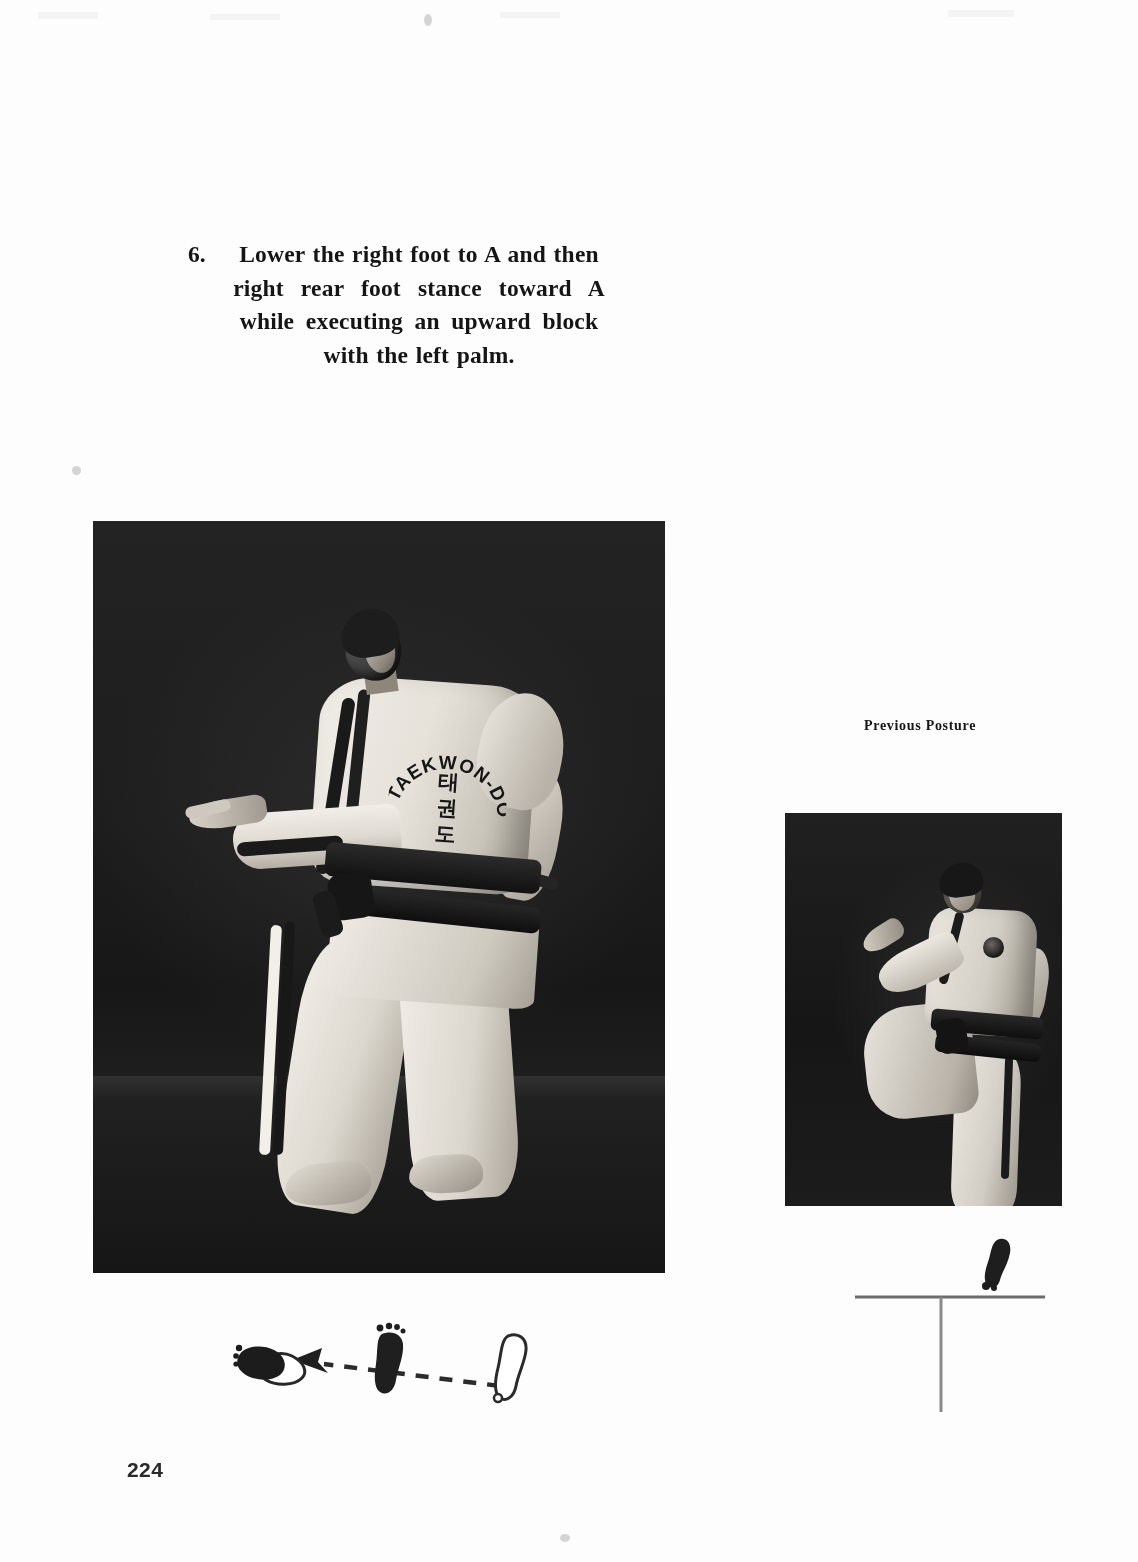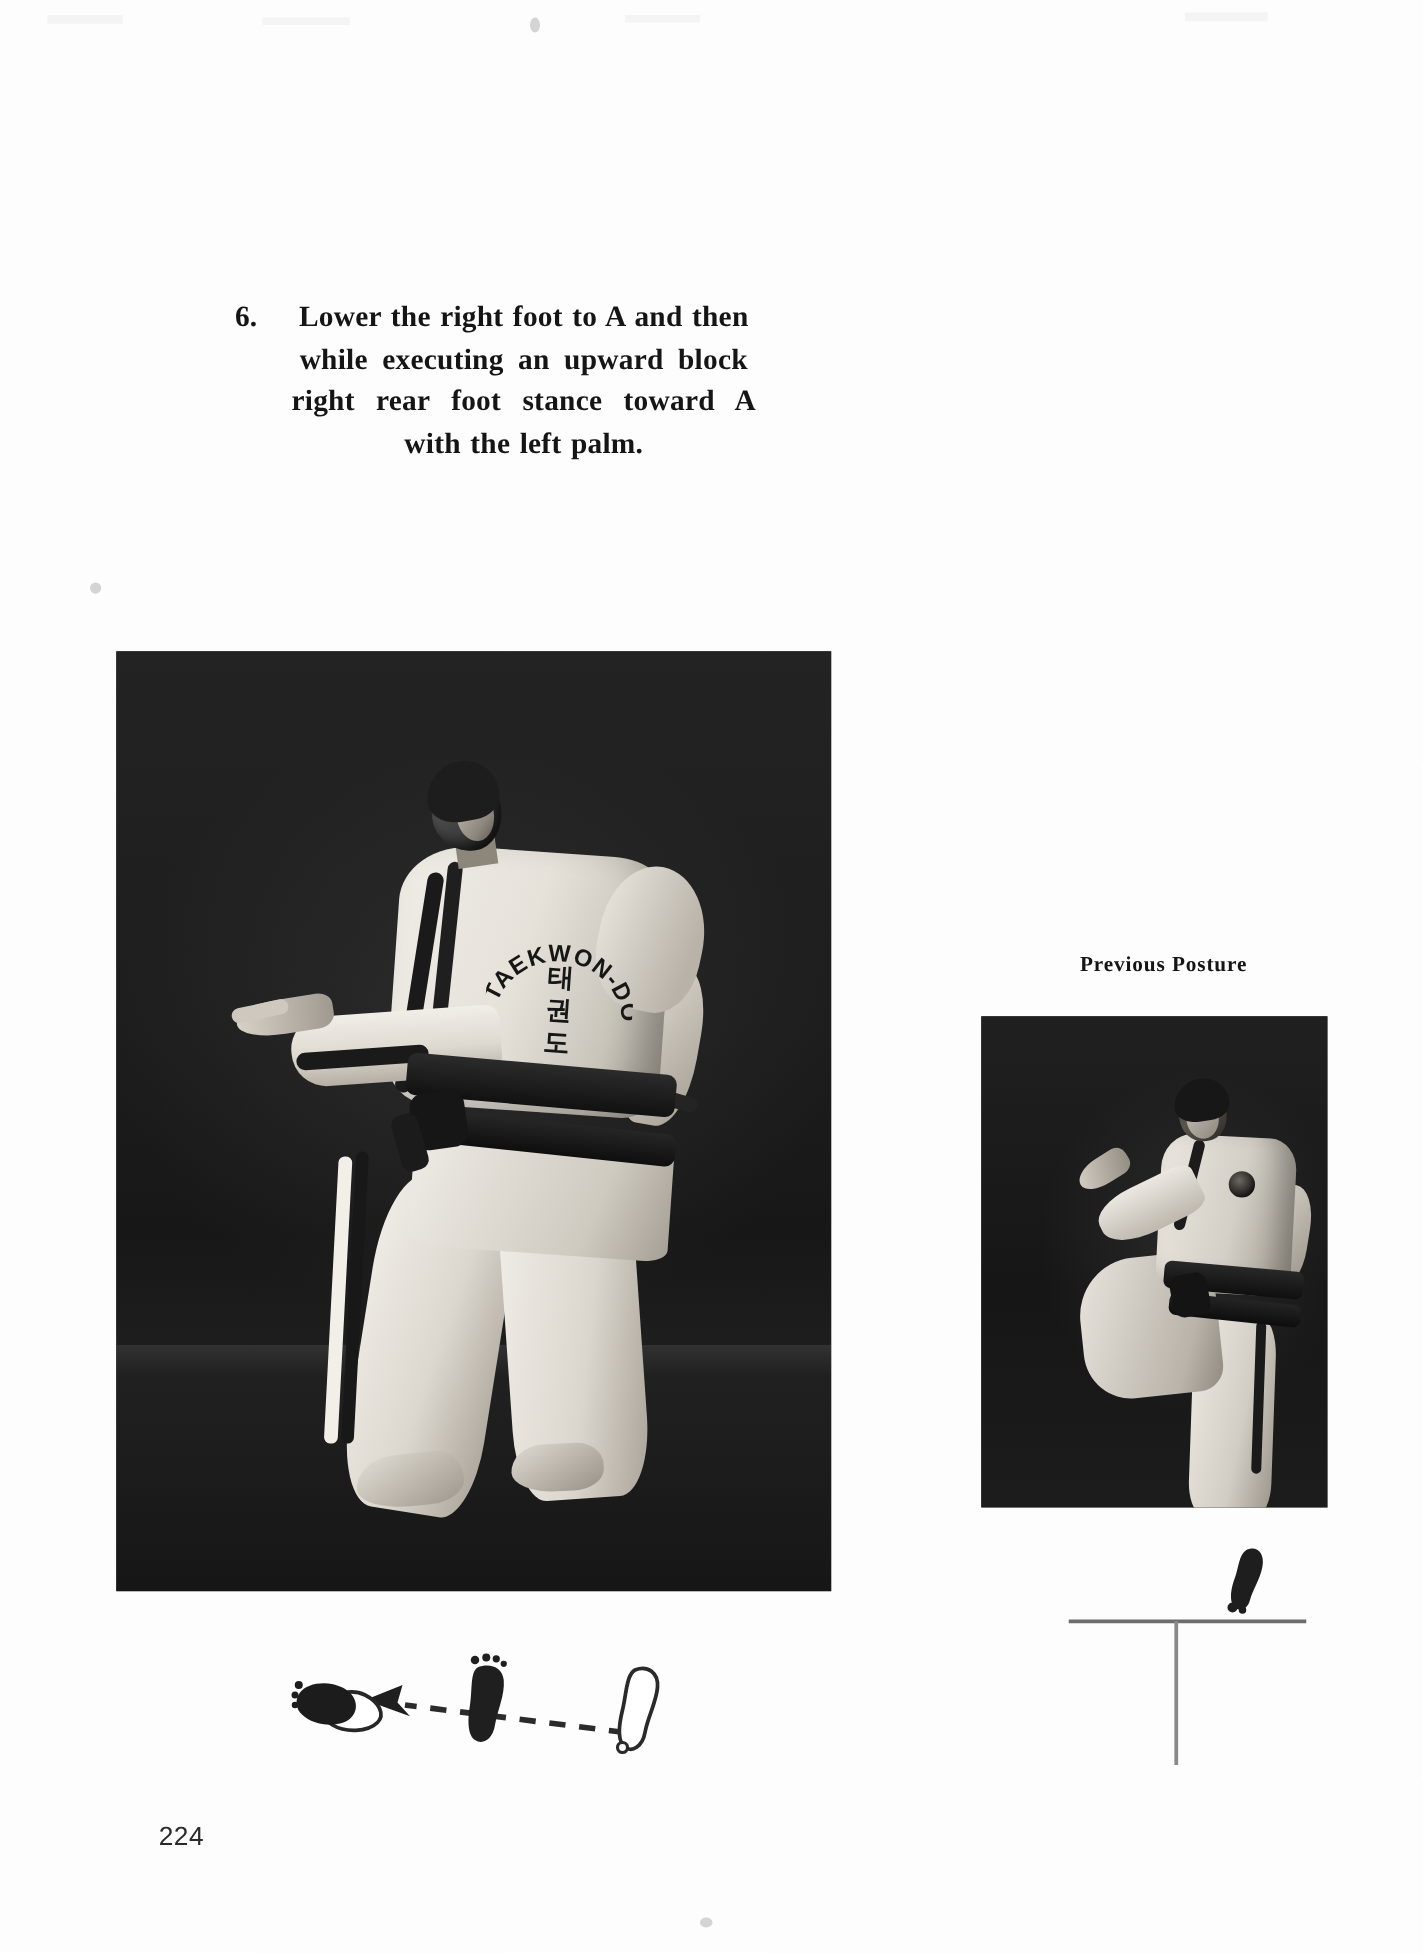--- a/index.html
+++ b/index.html
@@ -306,24 +306,24 @@
     font-weight: bold;
     font-size: 17.5px;
     line-height: 22px;
     color: #171717;
     white-space: nowrap;
     letter-spacing: .15px;
   }
   #previous-posture-label {
     position: absolute;
     left: 864px;
-    top: 762px;
+    top: 718px;
     font-family: "Liberation Serif", serif;
     font-weight: bold;
-    font-size: 17px;
+    font-size: 14px;
     color: #151515;
     letter-spacing: .7px;
     white-space: nowrap;
   }
 
   
   #inset-photo {
     position: absolute;
     left: 785px;
     top: 813px;
@@ -466,21 +466,21 @@
     height: 190px;
   }
   #axis-diagram svg { display: block; }
 
   
   #page-number {
     position: absolute;
     left: 127px;
     top: 1458px;
     font-family: "Liberation Sans", sans-serif;
-    font-weight: normal;
+    font-weight: bold;
     font-size: 21px;
     color: #2a2a2a;
     letter-spacing: .4px;
     text-align: center;
   }
 </style>
 </head>
 <body>
 
 <div id="page">
@@ -491,22 +491,22 @@
   <div class="scan-smudge" style="left:948px;top:10px;width:66px;height:7px;"></div>
   <div class="scan-dot" style="left:424px;top:14px;width:8px;height:12px;"></div>
   <div class="scan-dot" style="left:72px;top:466px;width:9px;height:9px;"></div>
   <div class="scan-dot" style="left:560px;top:1534px;width:10px;height:8px;"></div>
 
   <div id="instruction">
     <div class="inst-row">
       <div class="inst-num">6.</div>
       <div class="inst-lines">
         <div class="iline sp1">Lower the right foot to A and then</div>
+        <div class="iline sp3">right  rear  foot  stance  toward  A</div>
         <div class="iline sp4">while  executing  an  upward  block</div>
-        <div class="iline sp3">right  rear  foot  stance  toward  A</div>
         <div class="iline sp1">with the left palm.</div>
       </div>
     </div>
   </div>
 
   <div id="main-photo">
     <div class="grain"></div>
     <div class="floorband"></div>
 
     <div class="mp mp-legBack"></div>

